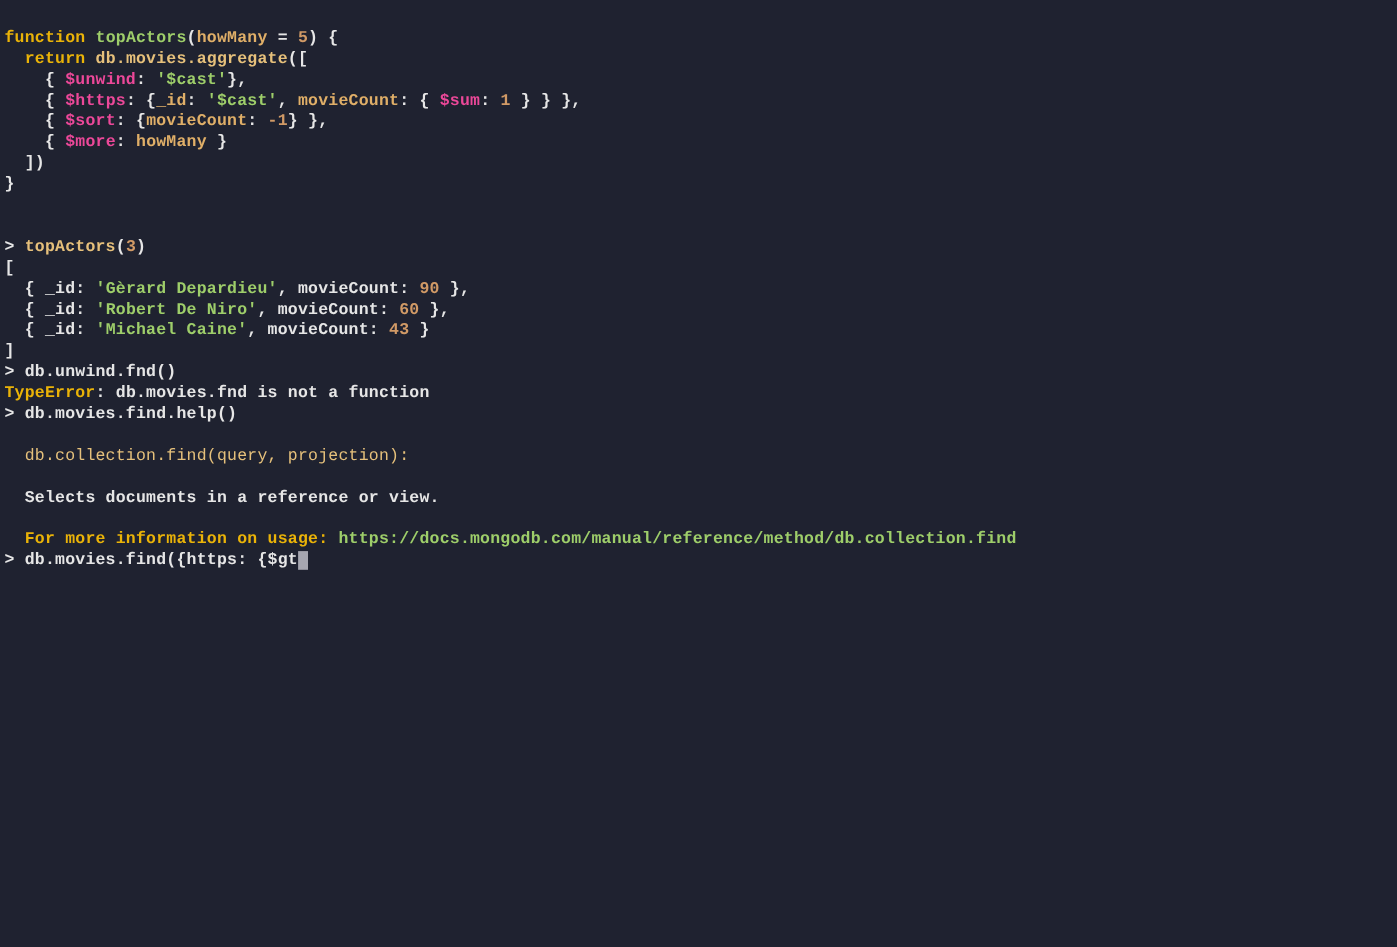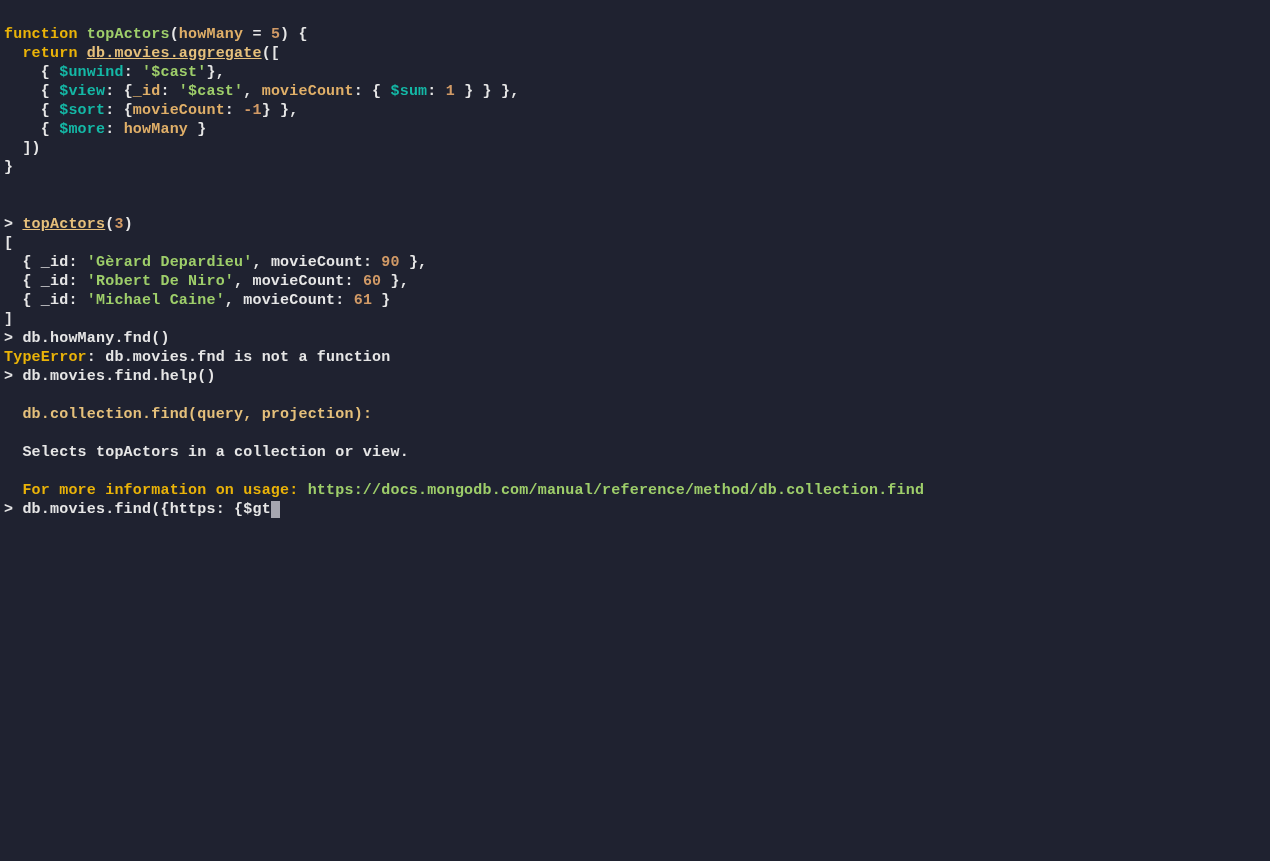--- a/index.html
+++ b/index.html
@@ -15,59 +15,59 @@
     font-size: 15px;
     line-height: 19px;
     letter-spacing: 0.2px;
     color: #e6e6e6;
     padding: 6px 4px;
     white-space: pre;
     font-weight: 600;
   }
   .kw-blue   { color: #eab308; }   
   .kw-green  { color: #9ece6a; }   
-  .kw-yellow { color: #e6c07b; text-decoration: underline; }   
+  .kw-yellow { color: #e6c07b; }   
   .kw-orange { color: #e0af68; }   
-  .kw-teal   { color: #14b8a6; }   
+  .kw-teal   { color: #ec4899; }   
   .kw-red    { color: #eab308; }   
-  .kw-yellowb{ color: #e5c07b; font-weight:700; }
+  .kw-yellowb{ color: #e5c07b; font-weight:400; }
   .kw-num    { color: #d19a66; }   
   .cursor {
     display: inline-block;
     width: 9px;
     height: 17px;
     background: #a6a6b0;
     vertical-align: text-bottom;
     margin-left: 0px;
   }
   a { text-decoration: none; font-family: Liberation Mono, monospace; }
 </style>
 </head>
 <body>
 
 <div class="terminal">
 <span><span class="kw-blue">function</span> <span class="kw-green">topActors</span>(<span class="kw-orange">howMany</span><span> = </span><span class="kw-num">5</span><span>) {</span></span>
 <span>  <span class="kw-blue">return</span> <span class="kw-yellow">db.movies.aggregate</span><span>([</span></span>
 <span>    { <span class="kw-teal">$unwind</span>: <span class="kw-green">'$cast'</span>},</span>
-<span>    { <span class="kw-teal">$view</span>: {<span class="kw-orange">_id</span>: <span class="kw-green">'$cast'</span>, <span class="kw-orange">movieCount</span>: { <span class="kw-teal">$sum</span>: <span class="kw-num">1</span> } } },</span>
+<span>    { <span class="kw-teal">$https</span>: {<span class="kw-orange">_id</span>: <span class="kw-green">'$cast'</span>, <span class="kw-orange">movieCount</span>: { <span class="kw-teal">$sum</span>: <span class="kw-num">1</span> } } },</span>
 <span>    { <span class="kw-teal">$sort</span>: {<span class="kw-orange">movieCount</span>: <span class="kw-num">-1</span>} },</span>
 <span>    { <span class="kw-teal">$more</span>: <span class="kw-orange">howMany</span> }</span>
 <span>  <span>])</span></span>
 <span><span>}</span></span>
 <span> </span>
 <span> </span>
 <span><span>&gt; </span><span class="kw-yellow">topActors</span><span>(</span><span class="kw-num">3</span><span>)</span></span>
 <span>[</span>
 <span>  { <span>_id</span><span>: </span><span class="kw-green">'Gèrard Depardieu'</span>, <span>movieCount</span><span>: </span><span class="kw-num">90</span> },</span>
 <span>  { <span>_id</span><span>: </span><span class="kw-green">'Robert De Niro'</span>, <span>movieCount</span><span>: </span><span class="kw-num">60</span> },</span>
-<span>  { <span>_id</span><span>: </span><span class="kw-green">'Michael Caine'</span>, <span>movieCount</span><span>: </span><span class="kw-num">61</span> }</span>
+<span>  { <span>_id</span><span>: </span><span class="kw-green">'Michael Caine'</span>, <span>movieCount</span><span>: </span><span class="kw-num">43</span> }</span>
 <span>]</span>
-<span><span>&gt; </span><span>db.howMany.fnd()</span></span>
+<span><span>&gt; </span><span>db.unwind.fnd()</span></span>
 <span><span class="kw-red">TypeError</span><span>: db.movies.fnd is not a function</span></span>
 <span><span>&gt; </span><span>db.movies.find.help()</span></span>
 <span> </span>
 <span>  <span class="kw-yellowb">db.collection.find</span><span class="kw-yellowb">(query, projection)</span><span class="kw-yellowb">:</span></span>
 <span> </span>
-<span>  <span>Selects topActors in a collection or view.</span></span>
+<span>  <span>Selects documents in a reference or view.</span></span>
 <span> </span>
 <span>  <span class="kw-blue">For more information on usage:</span> <a class="kw-green"><span>https://docs.mongodb.com/manual/reference/method/db.collection.find</span></a></span>
 <span><span>&gt; </span><span>db.movies.find({https: {$gt</span><span class="cursor"></span></span>
 </div>
 
 </body></html>

